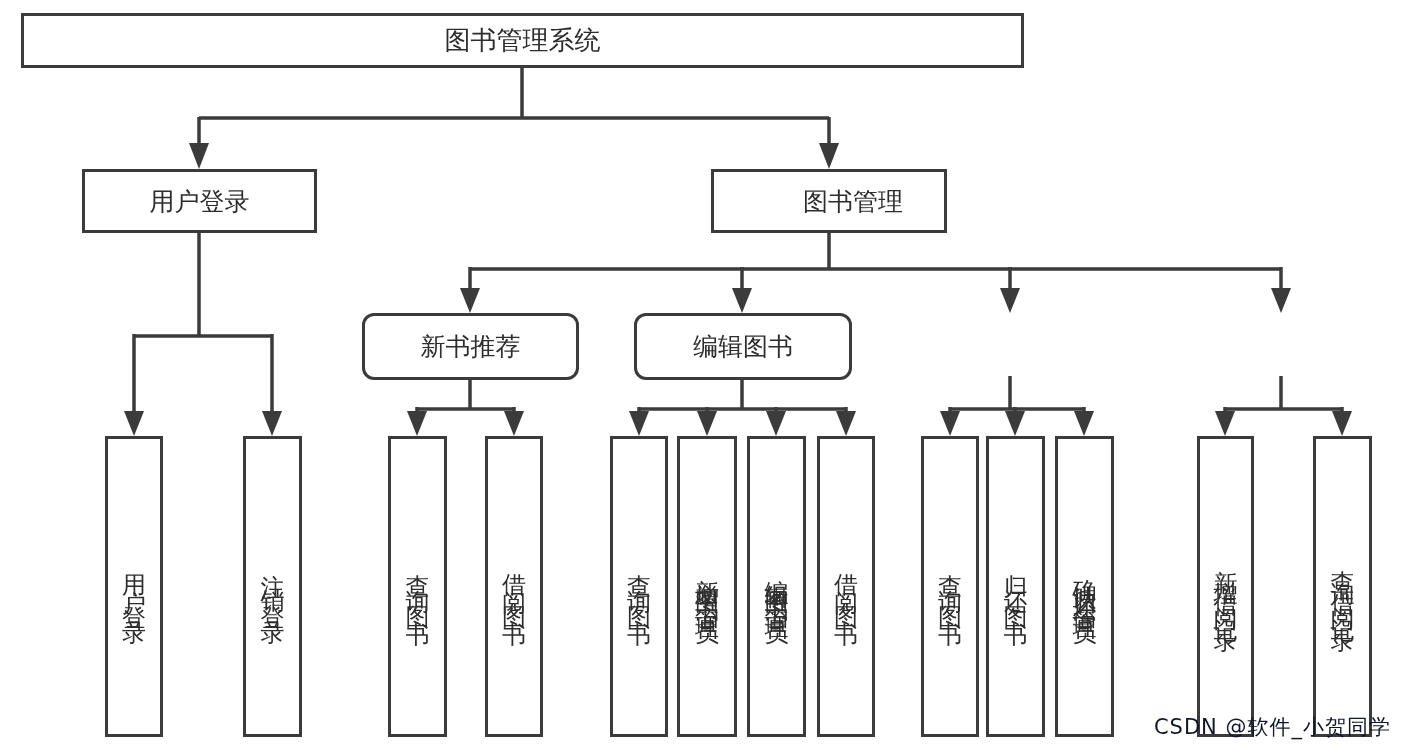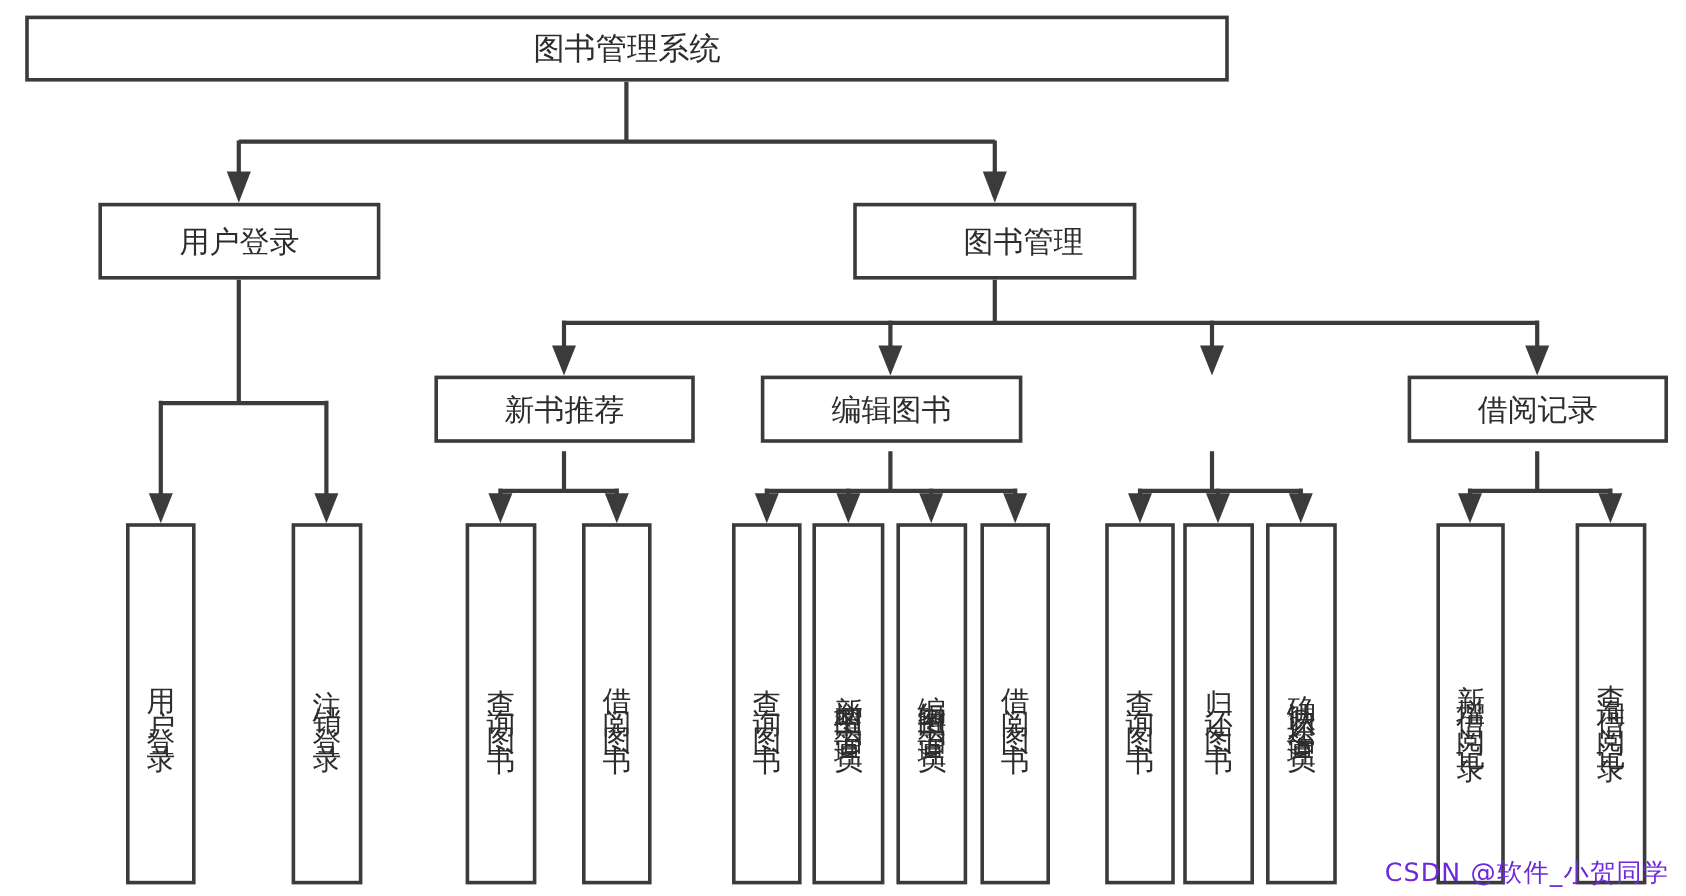--- a/index.html
+++ b/index.html
@@ -24,21 +24,21 @@
     box-sizing:border-box;
     border:3px solid var(--line);
     background:#fff;
     display:flex;align-items:center;justify-content:center;
     color:var(--text);
     z-index:2;
     white-space:nowrap;
   }
   .node--root{left:21px;top:13px;width:1003px;height:55px;font-size:26px;}
   .node--l2{top:169px;height:64px;font-size:25px;}
-  .node--l3{top:313px;height:56px;font-size:25px;}
+  .node--l3{top:313px;height:67px;font-size:25px;border-radius:12px;}
   .leaf{
     position:absolute;
     top:436px;height:301px;
     box-sizing:border-box;
     border:3px solid var(--line);
     background:#fff;
     display:flex;align-items:center;justify-content:center;
     color:var(--text);
     z-index:2;
   }
@@ -48,21 +48,21 @@
     font-size:24px;
     letter-spacing:16px;
     line-height:1;
   }
   .leaf.ls-mid span{letter-spacing:12px;}
   .leaf.ls-tight span{letter-spacing:6px;}
   .watermark{
     position:absolute;
     right:14px;bottom:6px;
     font-size:21px;
-    color:#6d28d9;
+    color:#0f172a;
     z-index:5;
     letter-spacing:1px;
   }
 </style>
 </head>
 <body>
 
 <div class="canvas">
 
   <svg class="connectors" viewBox="0 0 1405 747" xmlns="http://www.w3.org/2000/svg">
@@ -108,21 +108,20 @@
     </g>
   </svg>
 
   <div class="node node--root">图书管理系统</div>
 
   <div class="node node--l2" style="left:82px;width:235px;">用户登录</div>
   <div class="node node--l2" style="left:711px;width:236px;padding-left:48px;">图书管理</div>
 
   <div class="node node--l3" style="left:362px;width:217px;">新书推荐</div>
   <div class="node node--l3" style="left:634px;width:218px;">编辑图书</div>
-  <div class="node node--l3" style="left:1173px;width:217px;">借阅记录</div>
 
   <div class="leaf" style="left:105px;width:58px;">
     <span>用户登录</span>
     </div>
   <div class="leaf" style="left:243px;width:59px;">
     <span>注销登录</span>
     </div>
 
   <div class="leaf" style="left:388px;width:59px;">
     <span>查询图书</span>

